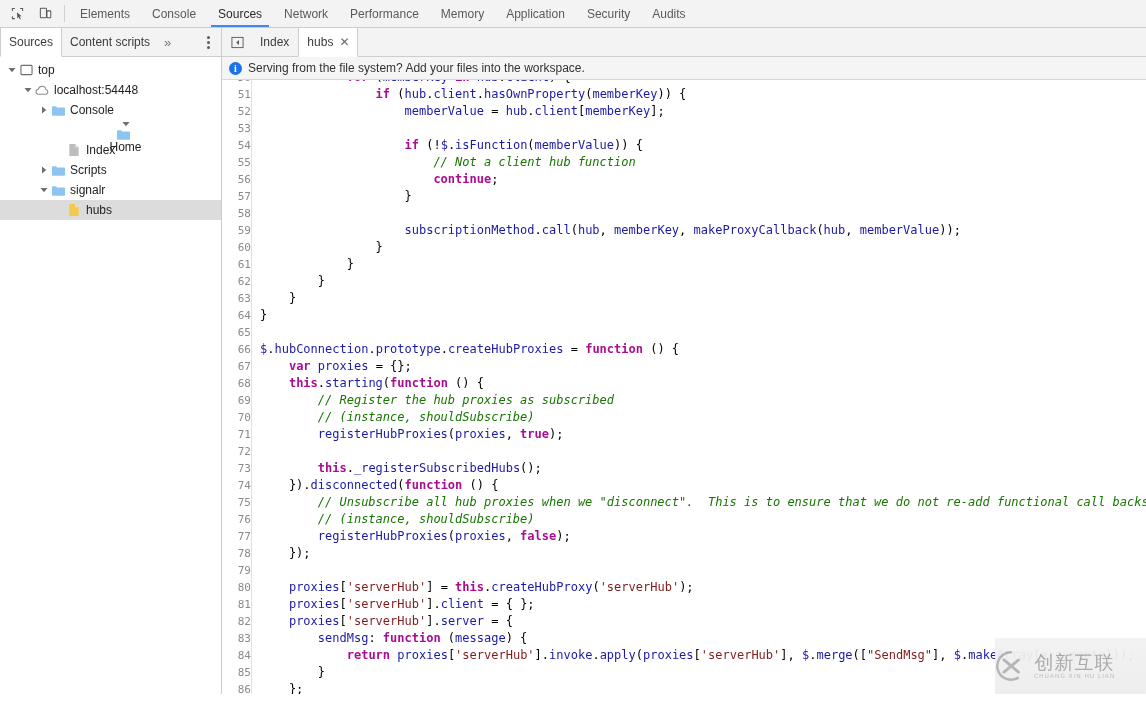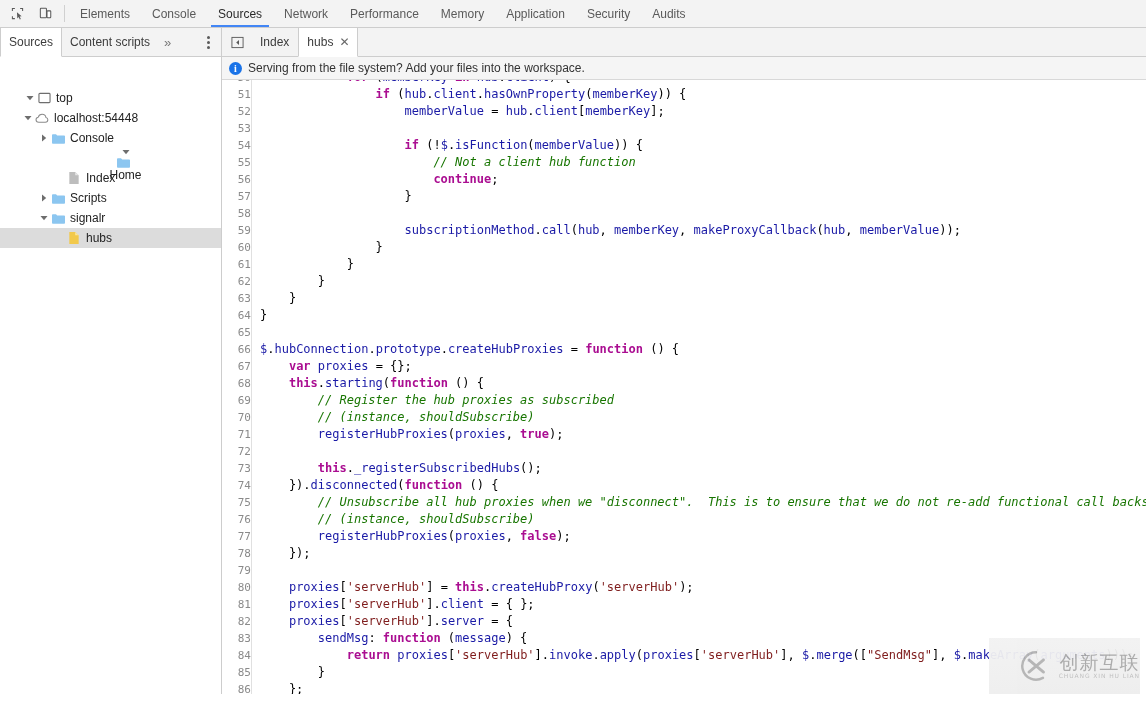--- a/index.html
+++ b/index.html
@@ -163,24 +163,24 @@
   
   .t-kw   { color: #aa0d91; font-weight: bold; }          
   .t-str  { color: #7f1d1d; }          
   .t-com  { color: #177500; font-style: italic; }  
   .t-id   { color: #1a1aa6; }          
   .t-pln  { color: #000000; }          
 
   
   .watermark {
     position: absolute;
-    right: 6px; bottom: 0px;
+    right: 0px; bottom: 0px;
     width: 151px; height: 56px;
     background: linear-gradient(180deg,#f2f2f2 0%, #eeeeee 100%);
-    display: flex; align-items: center; justify-content: flex-end;
+    display: flex; align-items: center; justify-content: flex-start;
     gap: 7px;
     opacity: 0.95;
     pointer-events: none;
   }
   .wm-logo { width: 32px; height: 32px; position: relative; }
   .wm-text { display:flex; flex-direction:column; align-items:center; }
   .wm-cn { font-size: 19px; color:#a8a8a8; letter-spacing: 1px; font-family:"DejaVu Sans", sans-serif; line-height:1.05;}
   .wm-en { font-size: 6px; color:#bdbdbd; letter-spacing: 0.9px; font-family:"DejaVu Sans", sans-serif; }
 </style>
 </head>
@@ -268,21 +268,21 @@
       <div class="file-tab active">
         <span>hubs</span>
         <span class="tab-close">✕</span>
       </div>
     </div>
   </div>
 
   <div class="body-row">
 
     <div class="sidebar" id="tree-host">
-        <div class="tree-row" style="padding-left: 24px; margin-top: 28px;">
+        <div class="tree-row" style="padding-left: 6px;">
           <span class="twisty">
             <svg width="8" height="8" viewBox="0 0 8 8">
               <path d="M0.5 2h7L4 6.2z" fill="#6e6e6e"></path>
             </svg>
           </span>
           <span class="tree-icon">
             <svg width="13" height="12" viewBox="0 0 14 13">
               <rect x="1" y="1.5" width="12" height="10" rx="1" fill="#fff" stroke="#6e6e6e" stroke-width="1.2"></rect>
             </svg>
           </span>

